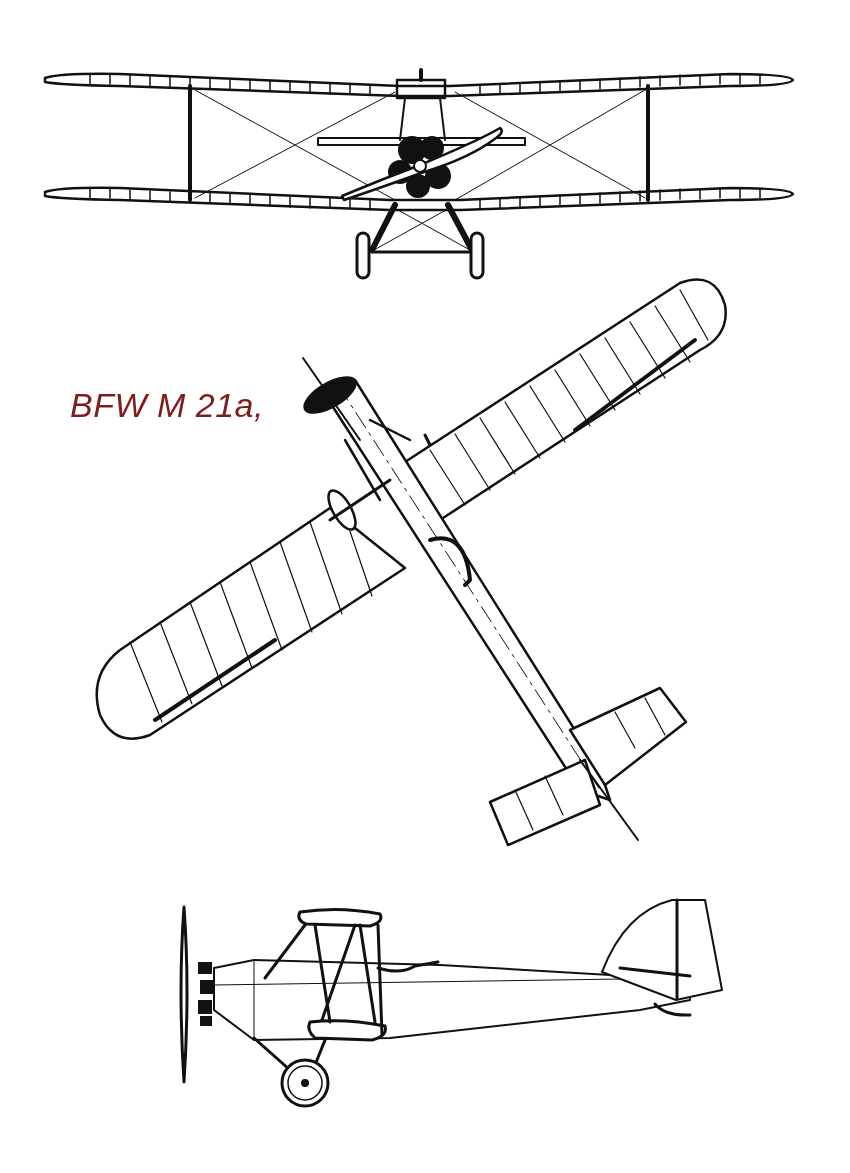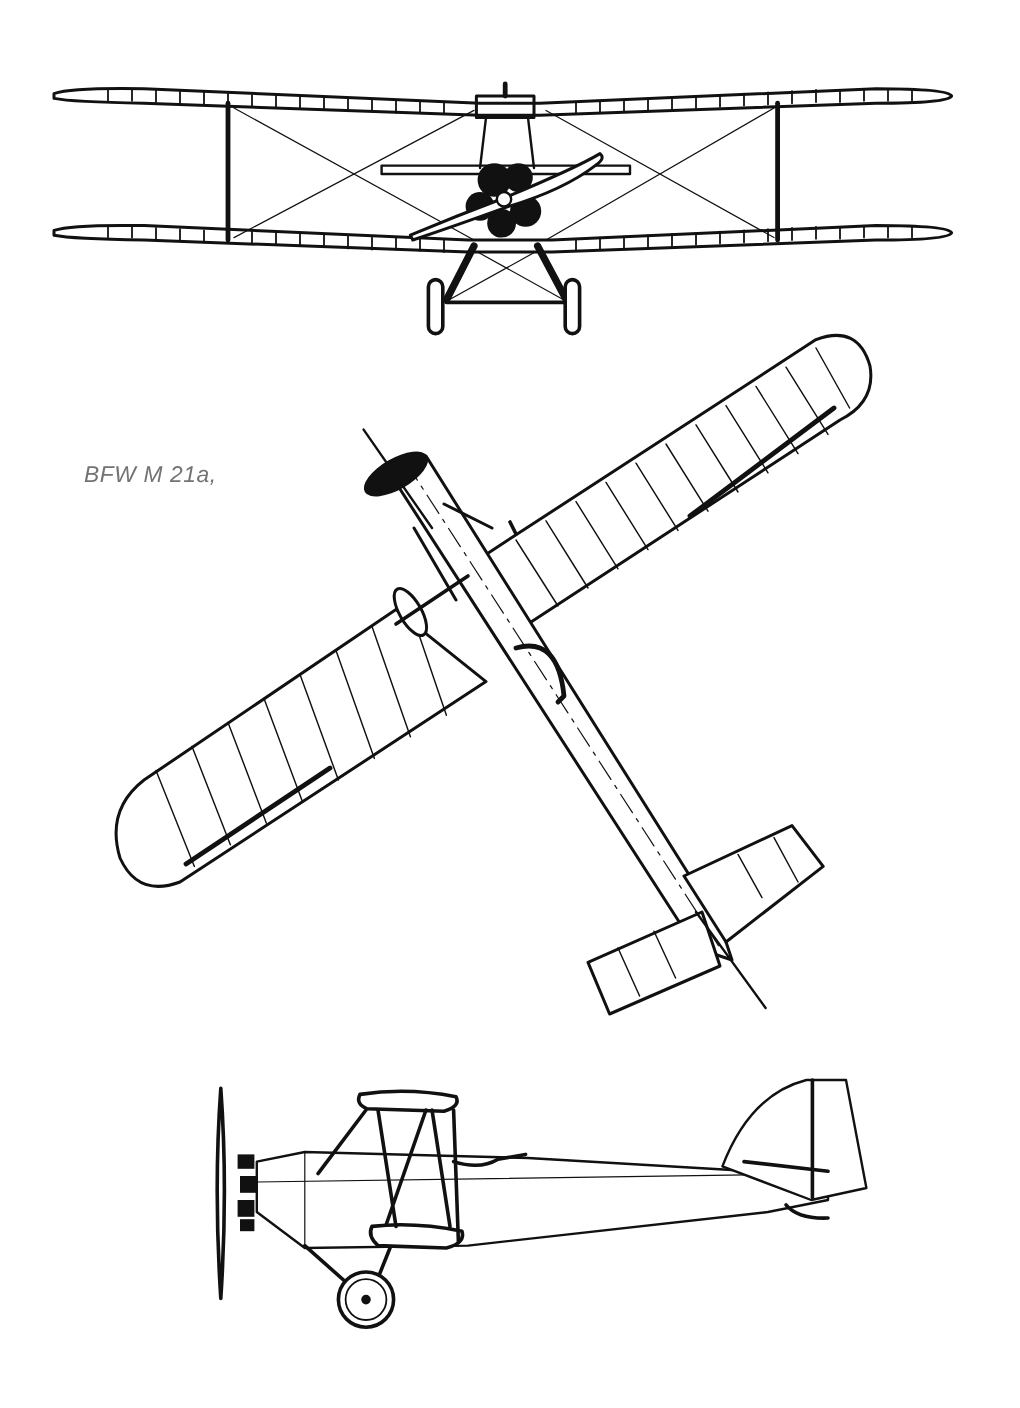--- a/index.html
+++ b/index.html
@@ -1,20 +1,20 @@
 <!DOCTYPE html>
 <html><head>
 <meta charset="utf-8">
 <style>
   html, body { margin: 0; padding: 0; background: #ffffff; }
   body { width: 850px; height: 1173px; position: relative; overflow: hidden; }
   .caption {
     position: absolute; left: 70px; top: 386px;
     font-family: "Liberation Sans", sans-serif; font-style: italic;
-    font-size: 19px; color: #737373; letter-spacing: 0.5px;
+    font-size: 34px; color: #7f1d1d; letter-spacing: 0.5px;
   }
   svg { position: absolute; left: 0; top: 0; }
   .ln { stroke: #111; fill: none; stroke-linecap: round; stroke-linejoin: round; }
 </style>
 </head>
 <body>
 
 <div class="caption">BFW M 21a,</div>
 
 <svg width="850" height="300" viewBox="0 0 850 300">

